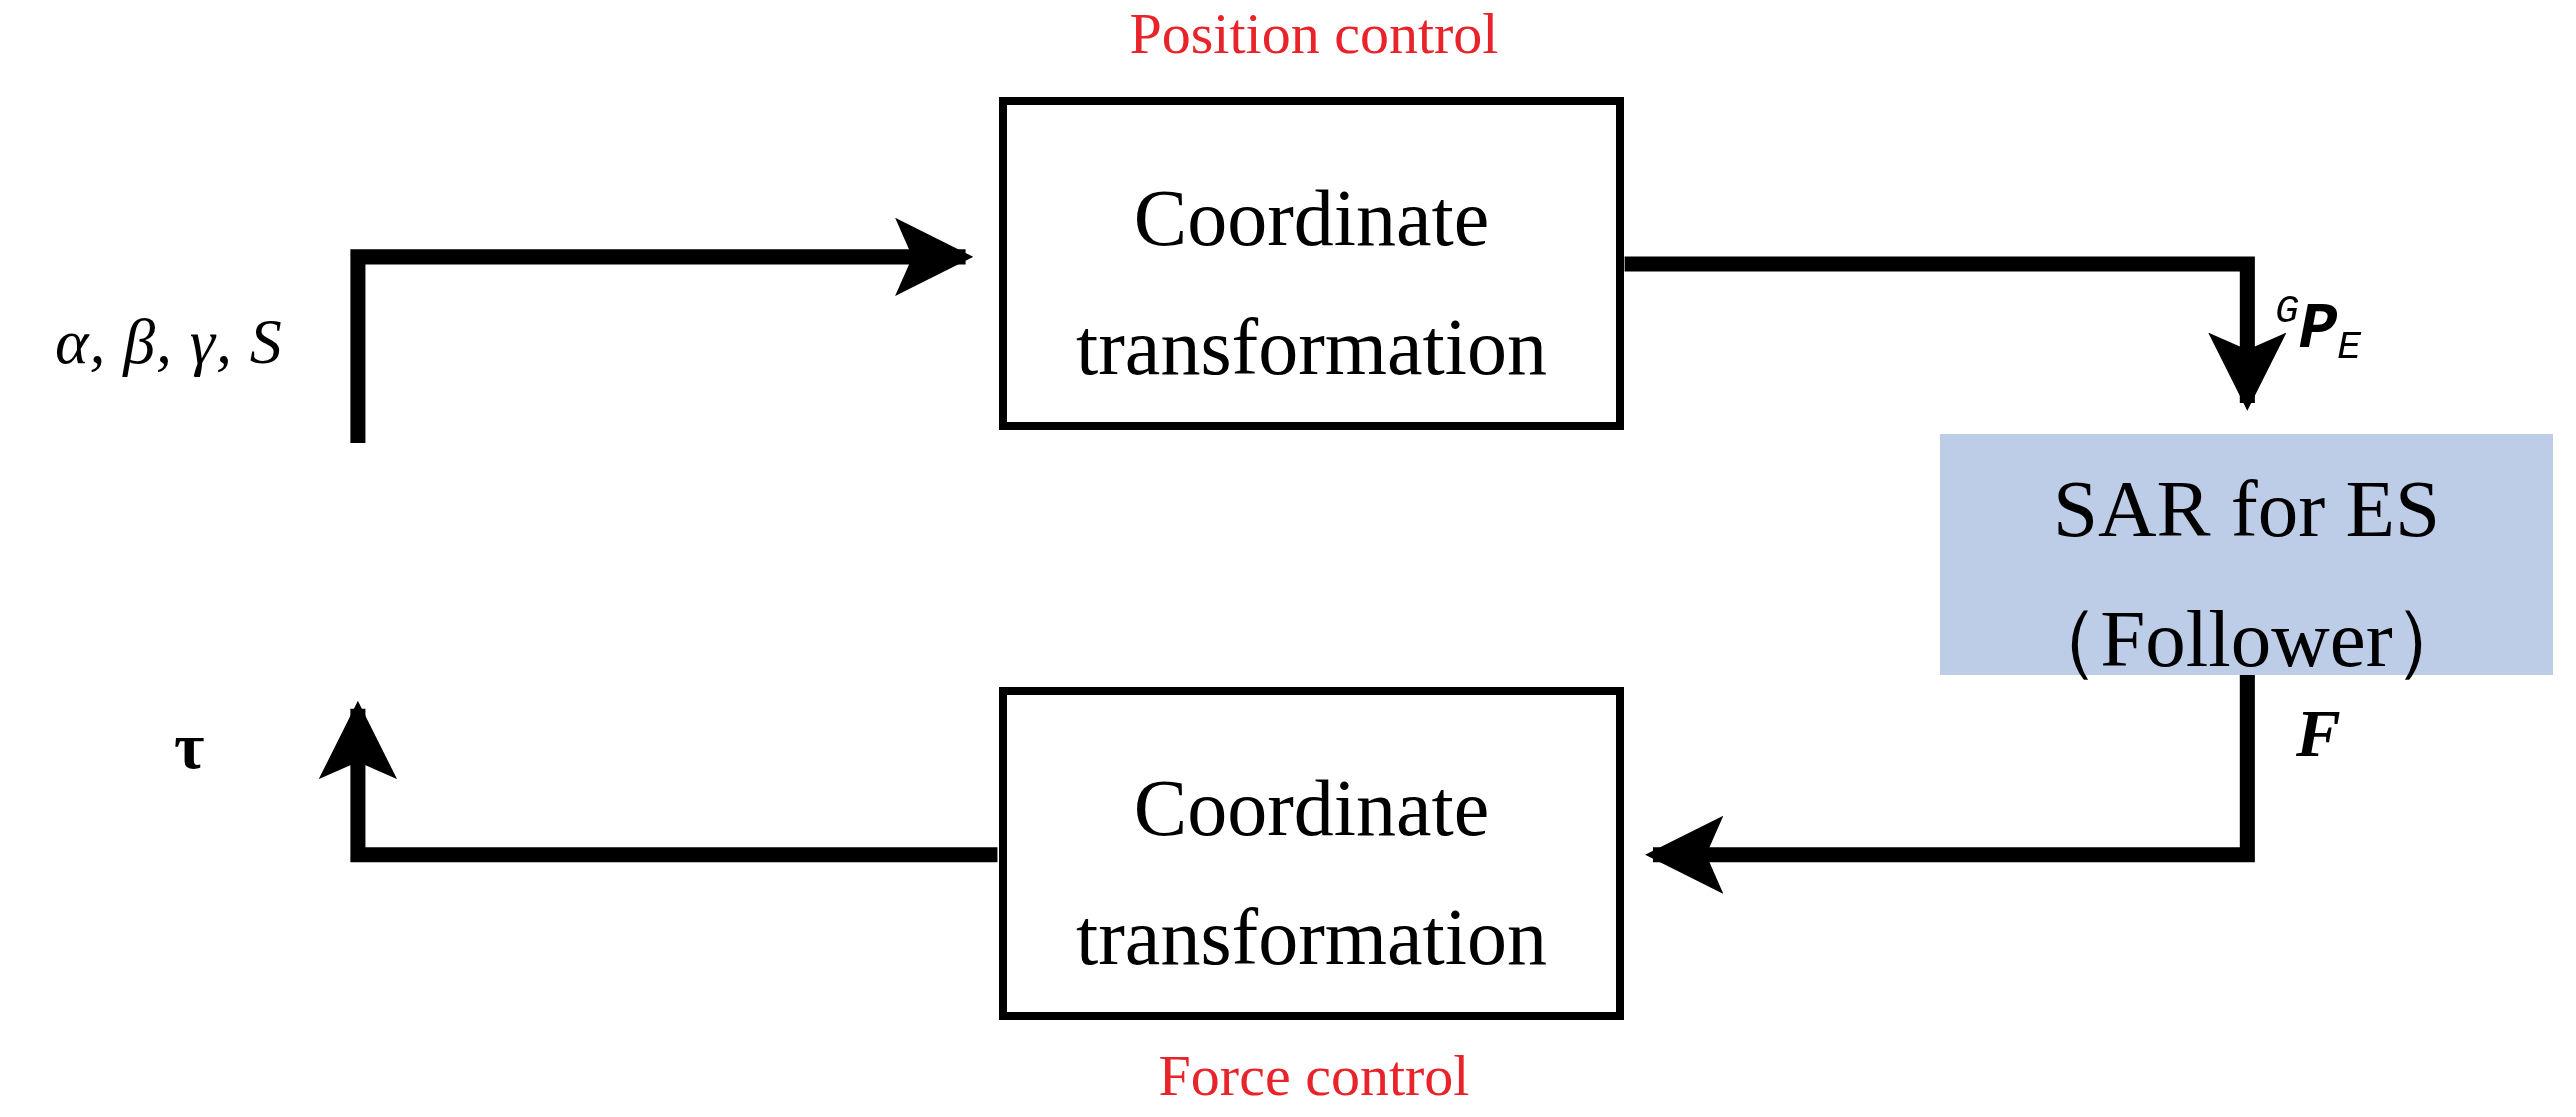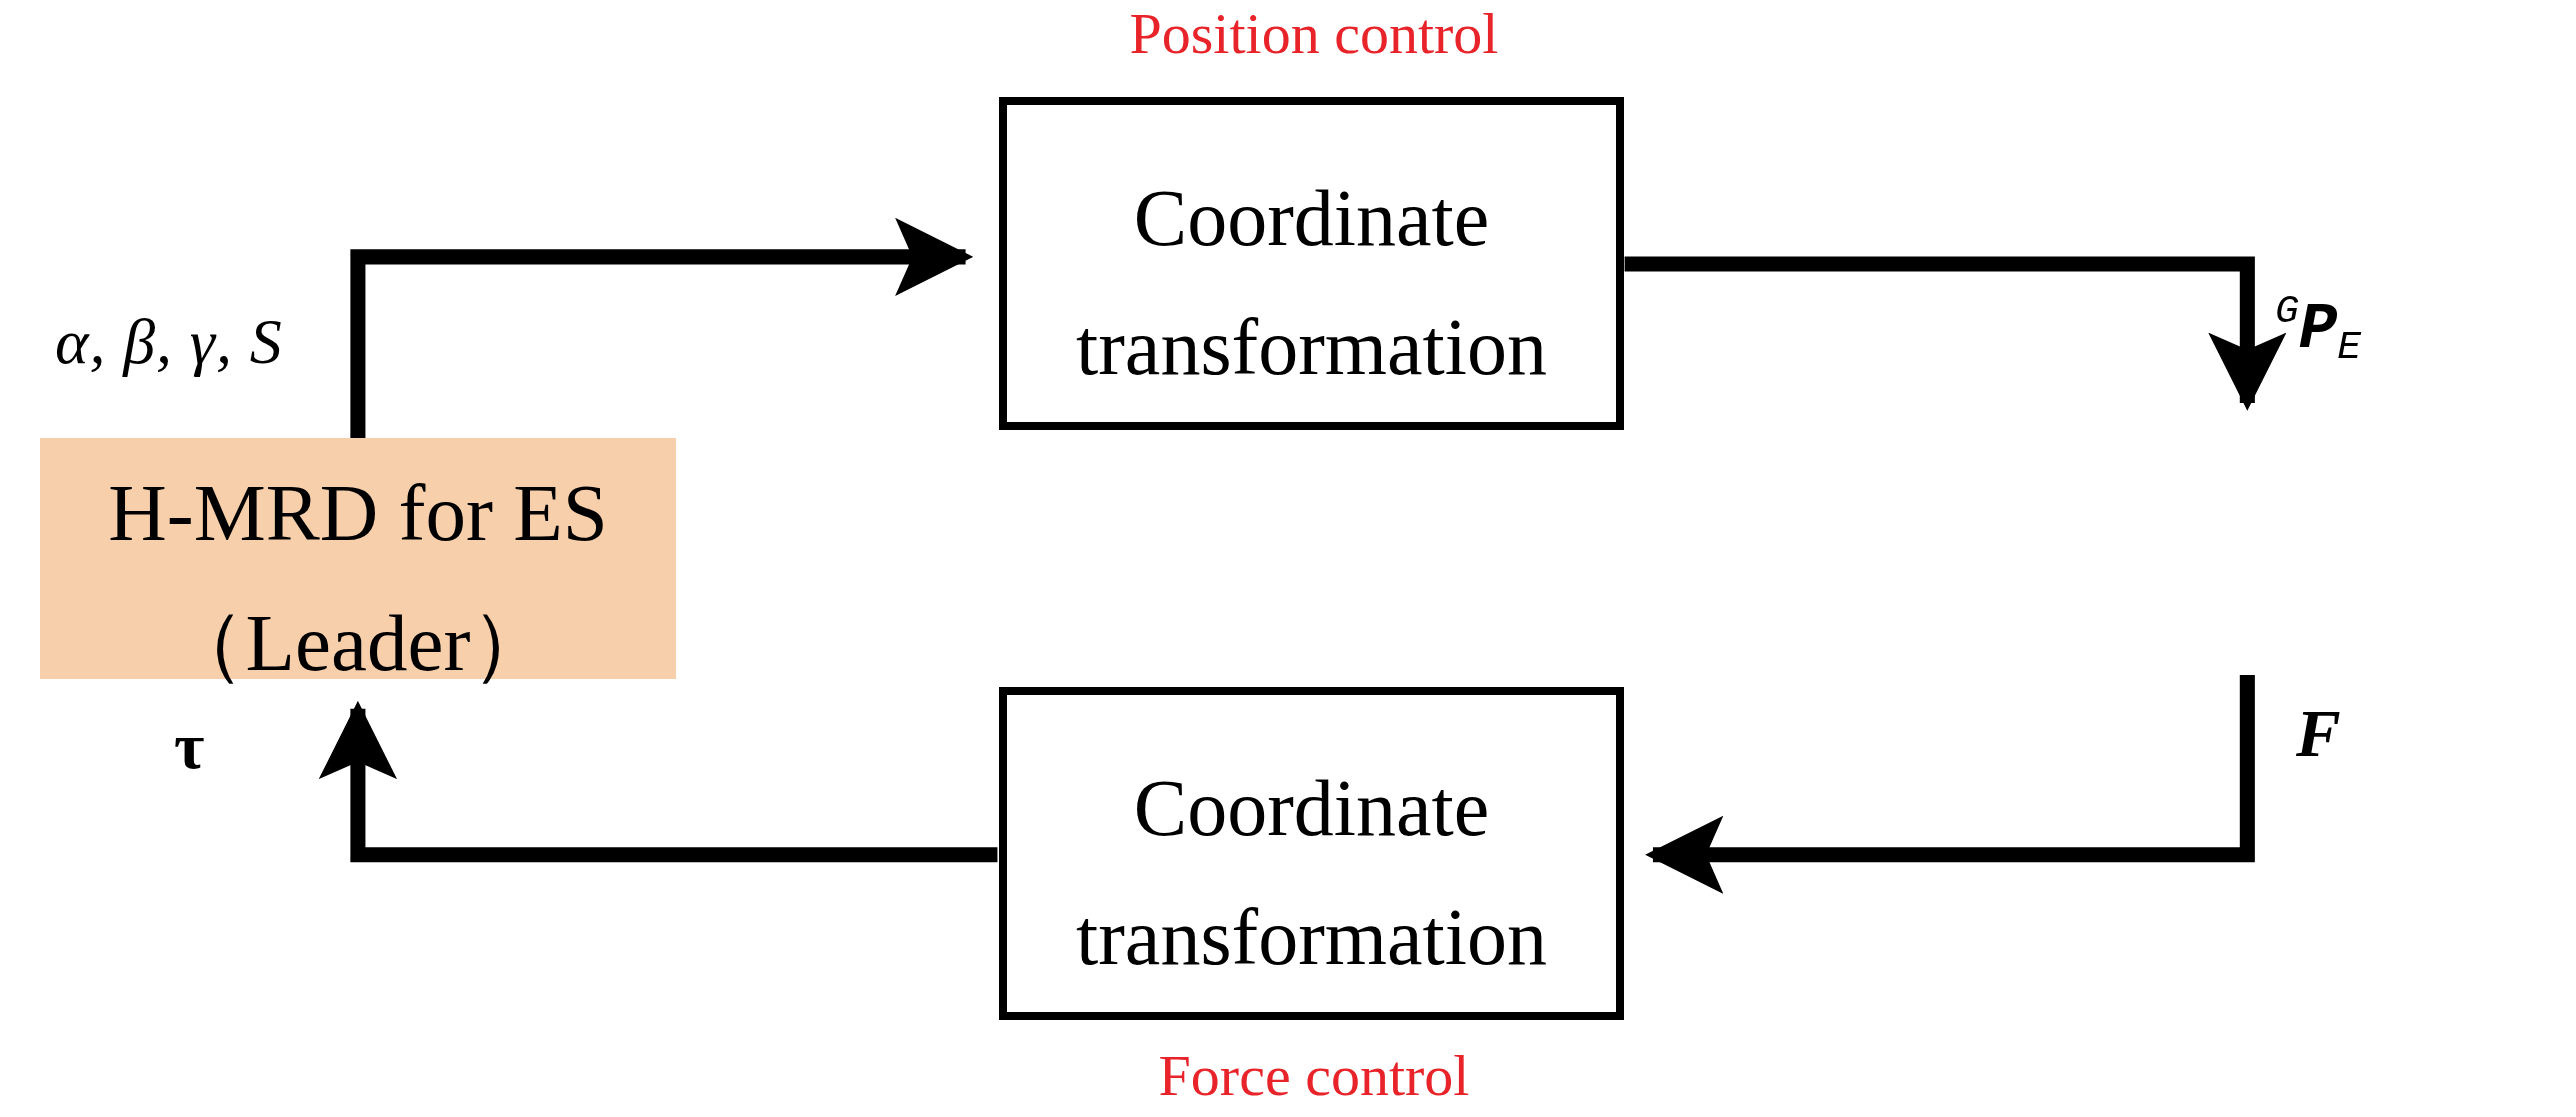--- a/index.html
+++ b/index.html
@@ -133,25 +133,25 @@
     </g>
   </svg>
 
   <div class="label ctrl-label" id="position-control-label">Position control</div>
 
   <div class="node proc" id="top-transform-box">
     <span class="line">Coordinate</span>
     <span class="line">transformation</span>
   </div>
 
-  <div class="node agent" id="leader-box">
-    <span class="line">H-MRD for ES</span>
-    <span class="line">（Leader）</span>
+
+  <div class="node agent" id="follower-box">
+    <span class="line">SAR for ES</span>
+    <span class="line">（Follower）</span>
   </div>
-
 
   <div class="node proc" id="bottom-transform-box">
     <span class="line">Coordinate</span>
     <span class="line">transformation</span>
   </div>
 
   <div class="label math" id="euler-params-label">α, β, γ, S</div>
 
   <div class="label ctrl-label" id="force-control-label">Force control</div>
 

